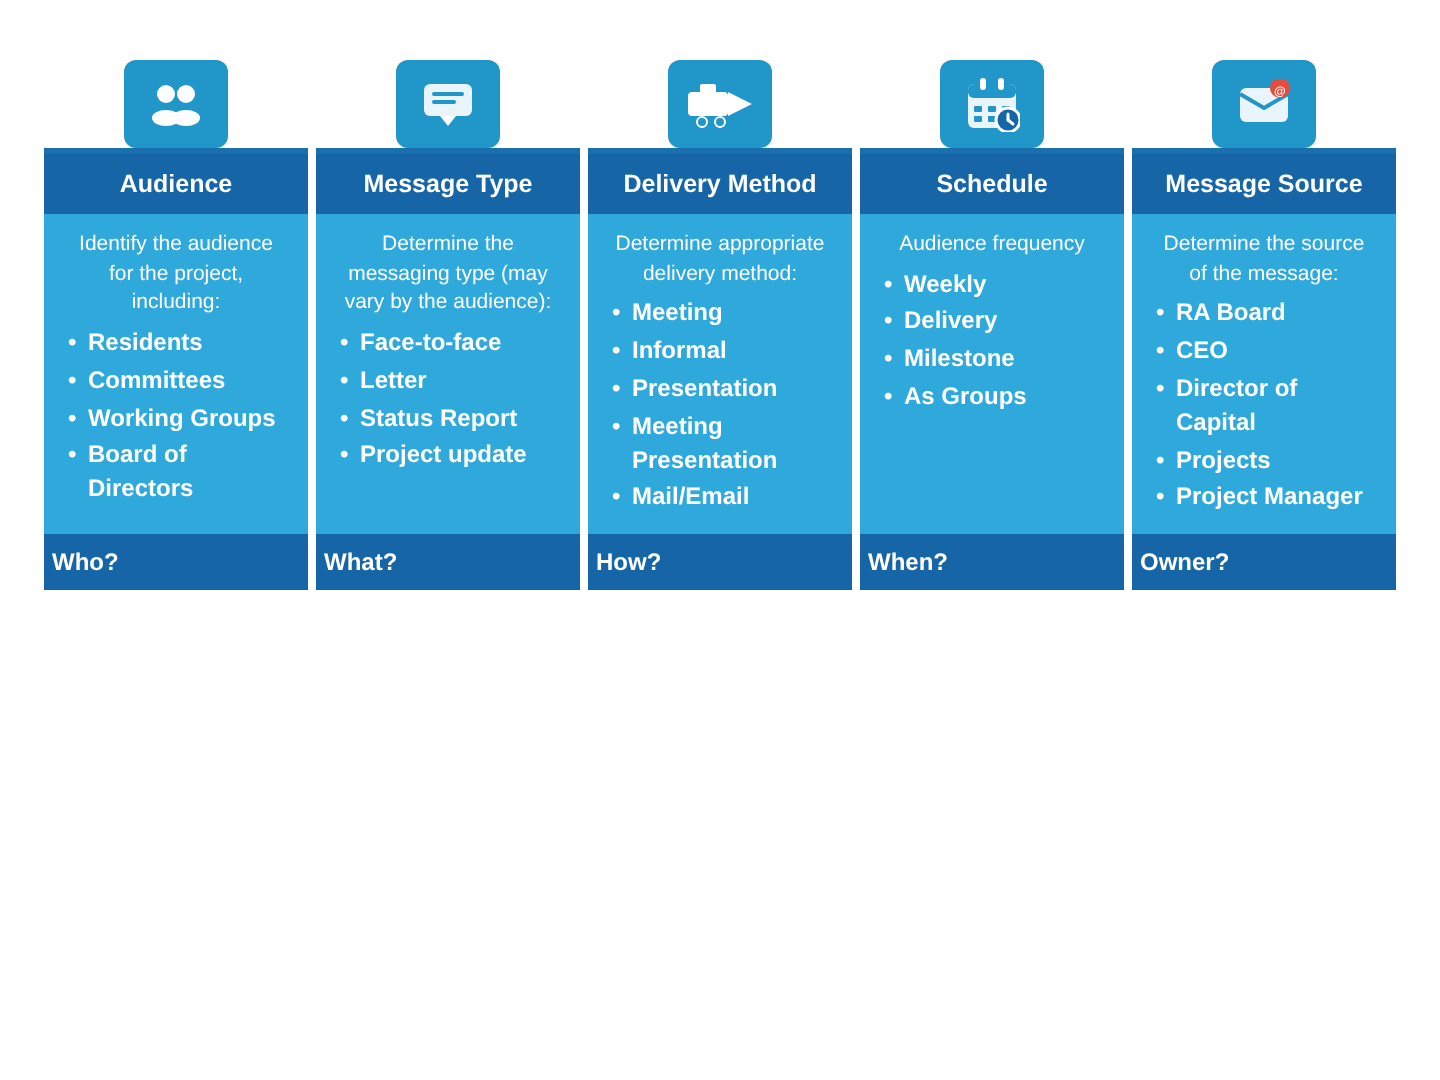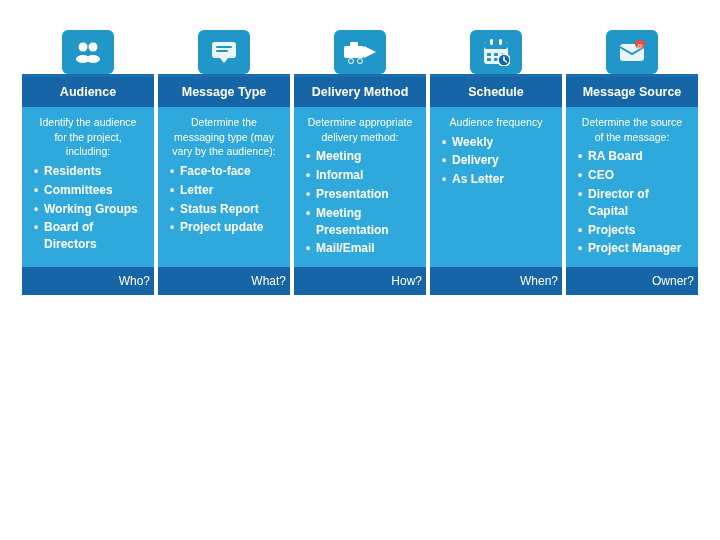--- a/index.html
+++ b/index.html
@@ -87,23 +87,23 @@
     .content-cell ul li::before {
       content: '•';
       position: absolute;
       left: 0;
       color: white;
     }
     
     .footer-cell {
       background: #1565a7;
       color: white;
-      font-weight: 400;
+      font-weight: 700;
       font-size: 12px;
-      text-align: right;
+      text-align: left;
       width: 100%;
       padding: 7px 4px;
     }
     .top-line {
       width: 100%;
       height: 3px;
       background: #1a6faf;
       margin-top: 0;
     }
     
@@ -201,21 +201,22 @@
         <line x1="22" y1="22" x2="24.5" y2="24" stroke="white" stroke-width="1.5" stroke-linecap="round"></line>
       </svg>
       </div>
       <div class="top-line"></div>
       <div class="header-cell">Schedule</div>
       <div class="content-cell">
         <div class="intro">Audience frequency</div>
         <ul>
           <li>Weekly</li>
           <li>Delivery</li>
-          <li>As Letter</li>
+          <li>Milestone</li>
+          <li>As Groups</li>
         </ul>
       </div>
       <div class="footer-cell">When?</div>
     </div>
     <div class="col">
       <div class="icon-box">
         <svg width="28" height="24" viewBox="0 0 28 24" fill="white">
         <rect x="2" y="4" width="24" height="17" rx="3" fill="white" opacity="0.9"></rect>
         <path d="M2 7 L14 14 L26 7" stroke="#2196c9" stroke-width="2" fill="none"></path>
         <circle cx="22" cy="4" r="5" fill="#e74c3c"></circle>

